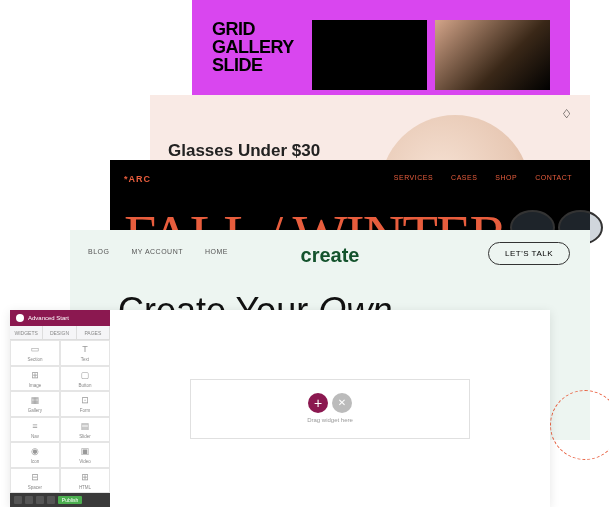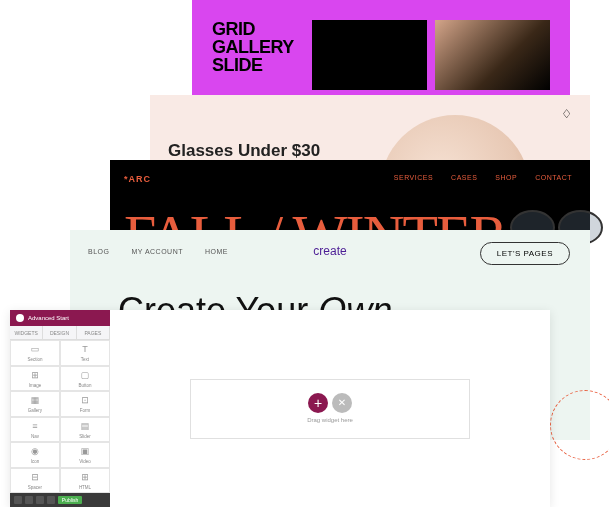--- a/index.html
+++ b/index.html
@@ -23,21 +23,21 @@
 .card3{position:absolute;top:160px;left:110px;width:480px;height:130px;background:#000000;padding:14px}
 .card3 .brand{font-size:9px;color:#e85d3d;font-weight:600;letter-spacing:1px}
 .card3 .nav{position:absolute;top:14px;right:18px;display:flex;gap:18px;font-size:7px;color:#e85d3d;letter-spacing:0.5px}
 .card3 .big{margin-top:18px;font-size:58px;font-weight:300;color:#e85d3d;letter-spacing:-2px;font-family:Georgia,serif;white-space:nowrap}
 .card3 .glasses{position:absolute;right:-20px;top:50px;width:100px;height:50px}
 .card3 .lens{position:absolute;width:45px;height:35px;border:2px solid #333;border-radius:50%;background:rgba(100,120,140,0.3)}
 
 
 .card4{position:absolute;top:230px;left:70px;width:520px;height:210px;background:#edf5f1;padding:18px}
 .card4 .topnav{display:flex;gap:22px;font-size:7px;color:#555;letter-spacing:0.5px}
-.card4 .logo{position:absolute;top:14px;left:50%;transform:translateX(-50%);font-size:12px;font-weight:400;color:#4c1d95}
+.card4 .logo{position:absolute;top:14px;left:50%;transform:translateX(-50%);font-size:20px;font-weight:700;color:#14532d}
 .card4 .cta{position:absolute;top:12px;right:20px;border:1px solid #333;border-radius:20px;padding:6px 16px;font-size:8px;letter-spacing:0.5px}
 .card4 .hero{margin-top:35px;font-size:36px;font-family:Georgia,serif;color:#111;margin-left:30px}
 .card4 .hero em{font-style:italic}
 .card4 .art{position:absolute;right:40px;top:85px;width:110px;height:110px;background:#1e5fd4}
 .card4 .pedestal{position:absolute;left:42px;top:30px;width:26px;height:70px;background:#e85d7a}
 .card4 .ball{position:absolute;left:38px;top:8px;width:34px;height:24px;background:#f5d130;border-radius:50% 50% 40% 40%}
 .card4 .circle{position:absolute;right:-30px;bottom:-20px;width:70px;height:70px;border:1px dashed #e85d3d;border-radius:50%}
 
 
 .card5{position:absolute;top:310px;left:10px;width:540px;height:197px;background:#fff;box-shadow:0 2px 10px rgba(0,0,0,0.1);display:flex}
@@ -98,21 +98,21 @@
   </div>
 </div>
 
 <div class="card4">
   <div class="topnav">
     <span>BLOG</span>
     <span>MY ACCOUNT</span>
     <span>HOME</span>
   </div>
   <div class="logo">create</div>
-  <div class="cta">LET'S PAGES</div>
+  <div class="cta">LET'S TALK</div>
   <div class="hero">
     <span>Create Your </span><em>Own</em>
   </div>
   <div class="art">
     <div class="pedestal"></div>
     <div class="ball"></div>
   </div>
   <div class="circle"></div>
 </div>
 

